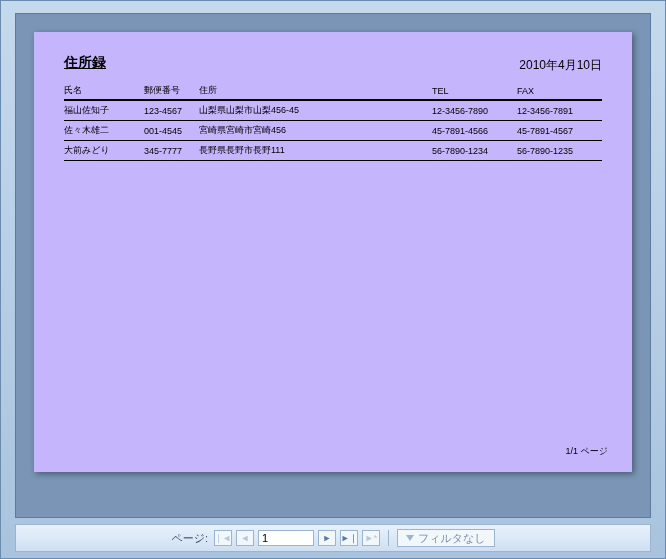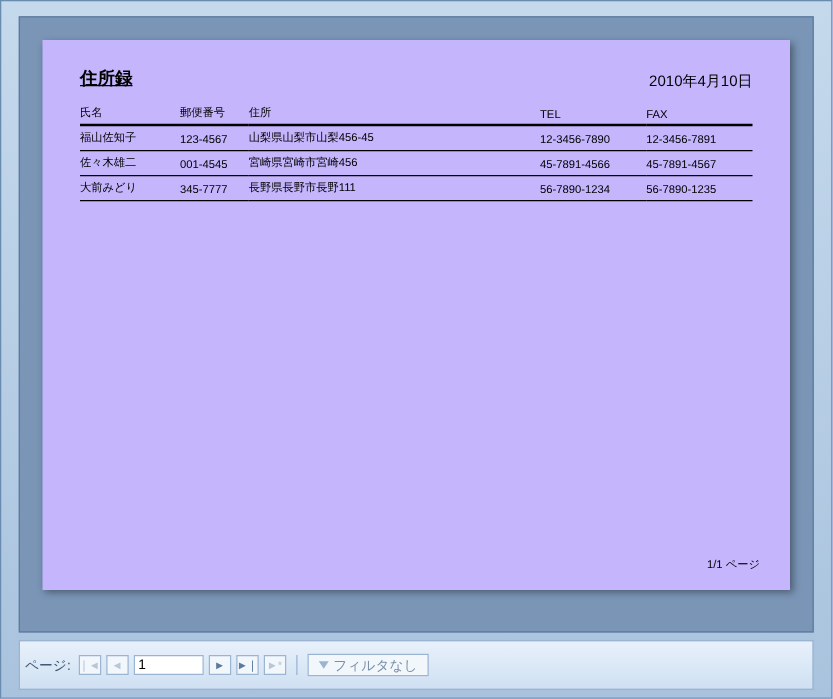--- a/index.html
+++ b/index.html
@@ -109,28 +109,29 @@
   table.report col.c-post { width: 55px; }
   table.report col.c-addr { width: auto; }
   table.report col.c-tel  { width: 85px; }
   table.report col.c-fax  { width: 85px; }
   .page-footer {
     position:absolute;
     bottom: 14px; right: 24px;
     font-size: 9px;
   }
   .navbar {
-    height: 40px;
+    height: 28px;
     margin-top: 6px;
     display:flex;
     align-items:center;
     gap: 4px;
     padding: 4px 4px;
     background: linear-gradient(to bottom,#e8f1fb,#cfe0f2);
     border:1px solid #9ab4d2;
+    justify-content:center;
   }
   .nav-label { color:#3a5272; font-size:11px; margin-right:2px;}
   .nav-btn {
     width:18px; height:16px;
     border:1px solid #9ab4d2;
     background:#f2f7fc;
     color:#5a7aa0;
     font-size:9px;
     display:flex;align-items:center;justify-content:center;
     cursor:pointer;

